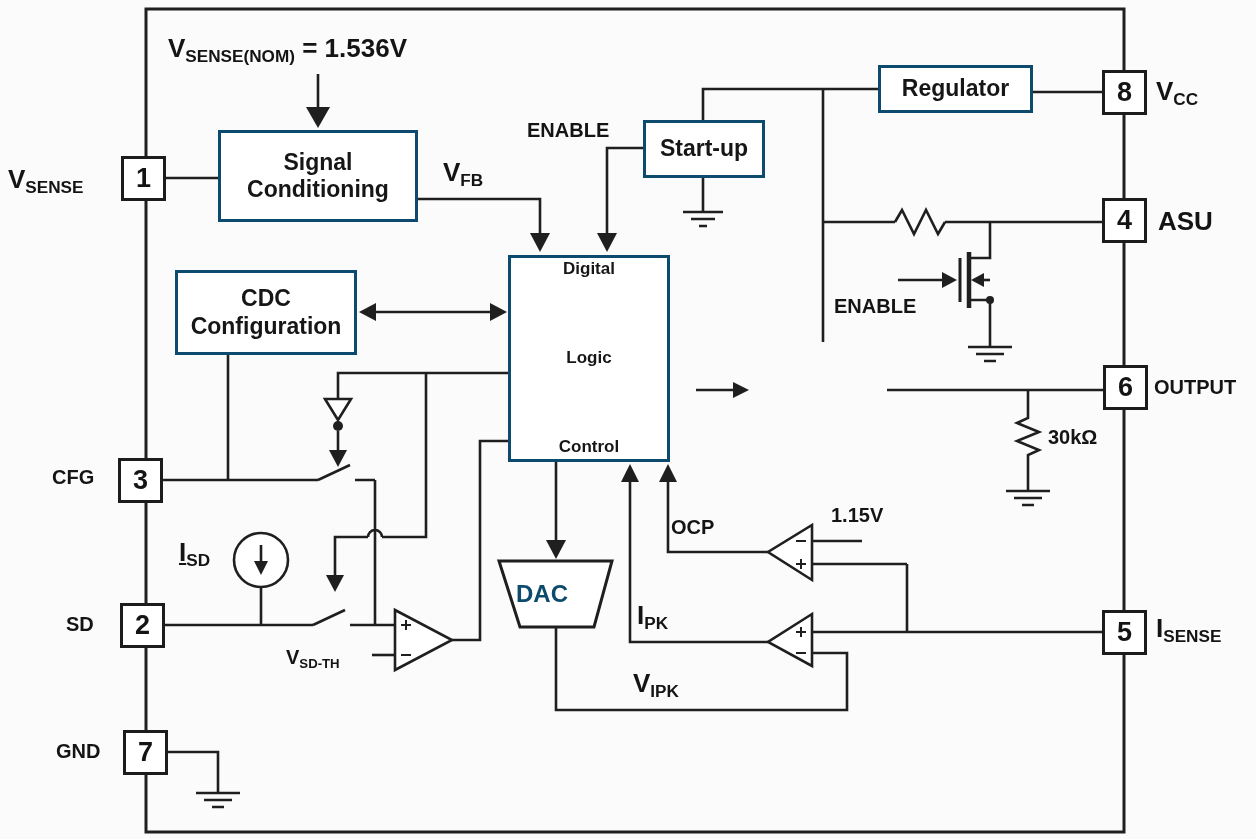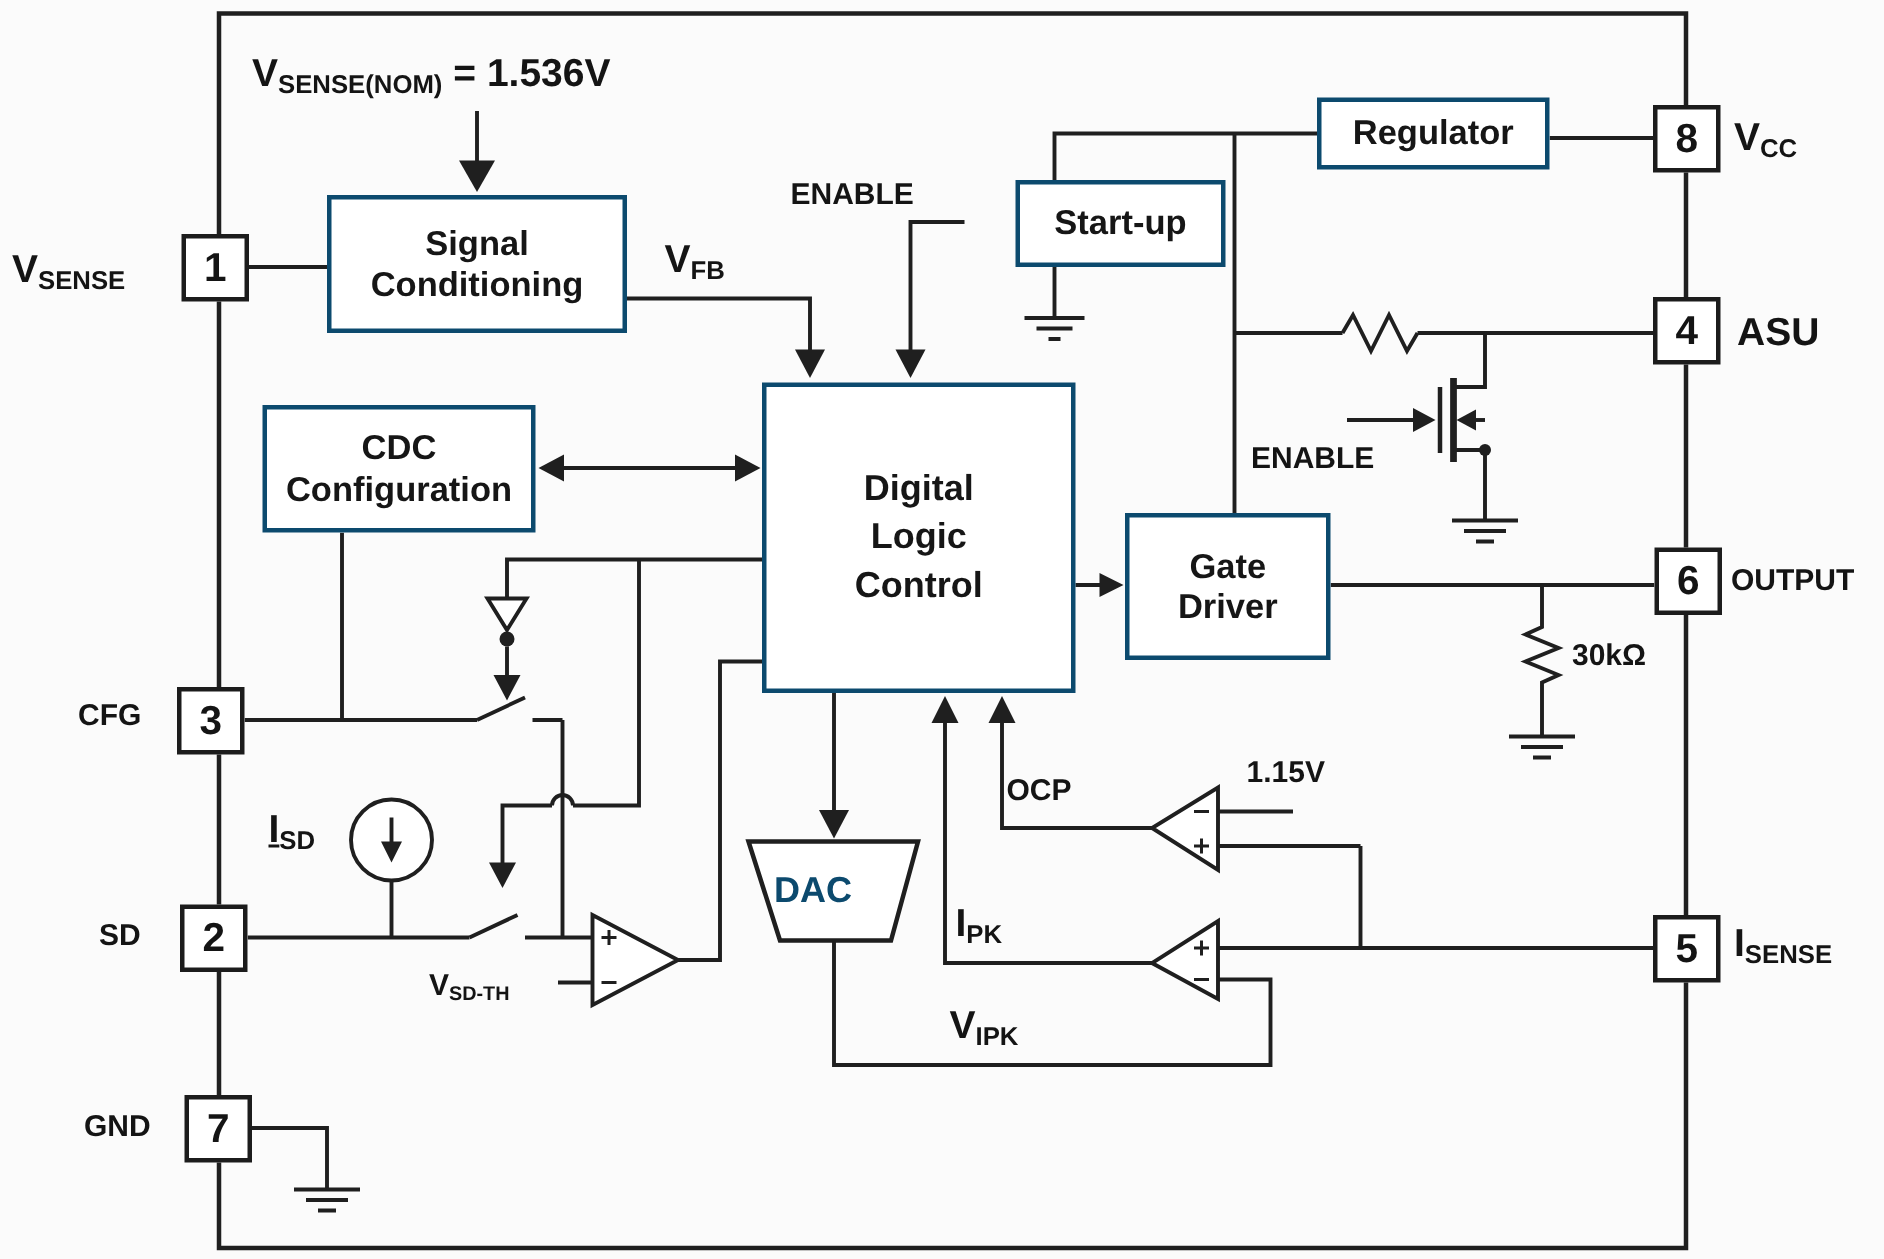--- a/index.html
+++ b/index.html
@@ -138,34 +138,30 @@
   </svg>
 
   <div class="block" style="left:218px;top:130px;width:200px;height:92px;">
     <span>Signal</span>
     <span>Conditioning</span>
   </div>
   <div class="block" style="left:175px;top:270px;width:182px;height:85px;">
     <span>CDC</span>
     <span>Configuration</span>
   </div>
-  <div class="block" style="left:508px;top:255px;width:209px;height:207px;font-size:24px;line-height:1.35;">
+  <div class="block" style="left:508px;top:255px;width:162px;height:207px;font-size:17px;line-height:1.35;justify-content:space-between;">
     <span>Digital</span>
     <span>Logic</span>
     <span>Control</span>
   </div>
-  <div class="block" style="left:643px;top:120px;width:140px;height:58px;margin-left:34px;">
+  <div class="block" style="left:643px;top:120px;width:122px;height:58px;">
     <span>Start-up</span>
   </div>
   <div class="block" style="left:878px;top:65px;width:155px;height:48px;">
     <span>Regulator</span>
-  </div>
-  <div class="block" style="left:750px;top:342px;width:137px;height:98px;">
-    <span>Gate</span>
-    <span>Driver</span>
   </div>
   <div class="dac-lbl">DAC</div>
 
   <div class="pin" style="left:121px;top:156px;">
       <span>1</span>
     </div>
   <div class="pin" style="left:118px;top:458px;">
       <span>3</span>
     </div>
   <div class="pin" style="left:120px;top:603px;">

